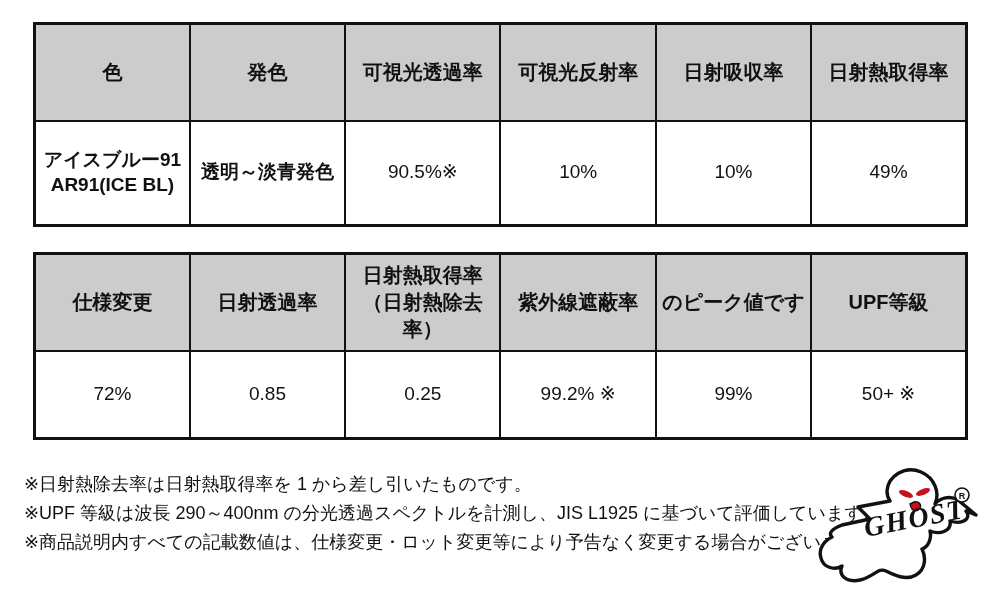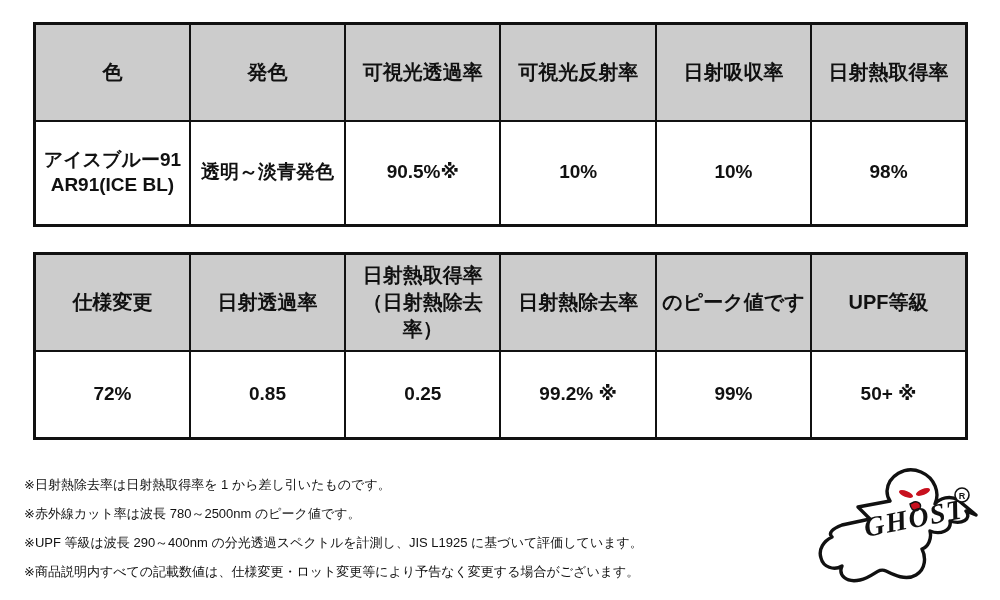--- a/index.html
+++ b/index.html
@@ -30,38 +30,38 @@
   }
   .spec-table th {
     background: #cccccc;
     font-size: 20px;
     font-weight: bold;
     line-height: 1.35;
   }
   .spec-table td {
     background: #ffffff;
     font-size: 19px;
-    font-weight: bold;
+    font-weight: normal;
     line-height: 1.3;
   }
   .spec-table td.bold { font-weight: bold; }
 
   .t1 { top: 22px; }
   .t1 th { height: 97px; }
   .t1 td { height: 105px; }
 
   .t2 { top: 252px; }
   .t2 th { height: 97px; }
   .t2 td { height: 88px; }
 
   .footnotes {
     position: absolute;
     left: 24px;
     top: 470px;
-    font-size: 13px;
+    font-size: 18px;
     line-height: 29px;
     color: #111111;
   }
 
   .ghost-logo {
     position: absolute;
     left: 818px;
     top: 463px;
     width: 182px;
     height: 135px;
@@ -81,50 +81,49 @@
     <th>日射吸収率</th>
     <th>日射熱取得率</th>
   </tr>
   <tr>
     <td class="bold">アイスブルー91
 AR91(ICE BL)</td>
     <td class="bold">透明～淡青発色</td>
     <td>90.5%※</td>
     <td>10%</td>
     <td>10%</td>
-    <td>98%</td>
+    <td>49%</td>
   </tr>
 </tbody>
   </table>
 
 <table class="spec-table t2">
   <tbody>
       <tr>
     <th>仕様変更</th>
     <th>日射透過率</th>
     <th>日射熱取得率
 （日射熱除去率）</th>
-    <th>日射熱除去率</th>
+    <th>紫外線遮蔽率</th>
     <th>のピーク値です</th>
     <th>UPF等級</th>
   </tr>
   <tr>
     <td>72%</td>
     <td>0.85</td>
     <td>0.25</td>
     <td>99.2% ※</td>
     <td>99%</td>
     <td>50+ ※</td>
   </tr>
 </tbody>
   </table>
 
 <div class="footnotes">
   <div>※日射熱除去率は日射熱取得率を 1 から差し引いたものです。</div>
-  <div>※赤外線カット率は波長 780～2500nm のピーク値です。</div>
   <div>※UPF 等級は波長 290～400nm の分光透過スペクトルを計測し、JIS L1925 に基づいて評価しています。</div>
   <div>※商品説明内すべての記載数値は、仕様変更・ロット変更等により予告なく変更する場合がございます。</div>
 </div>
 
 <div class="ghost-logo">
   <svg viewBox="0 0 182 135" xmlns="http://www.w3.org/2000/svg">
     <path d="M 117,41
          C 122,30 117,15 103,9
          C 87,2 70,13 69,28
          C 69,32 70,35 72,38

